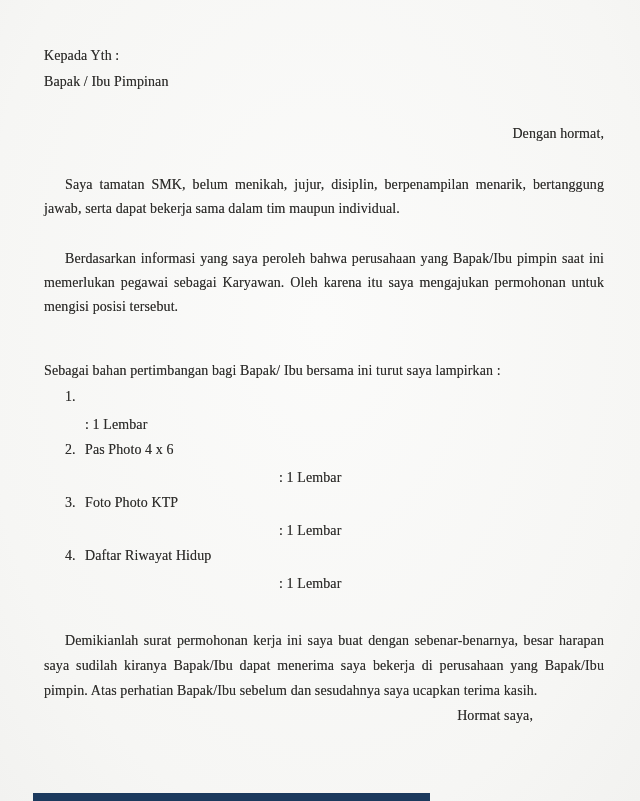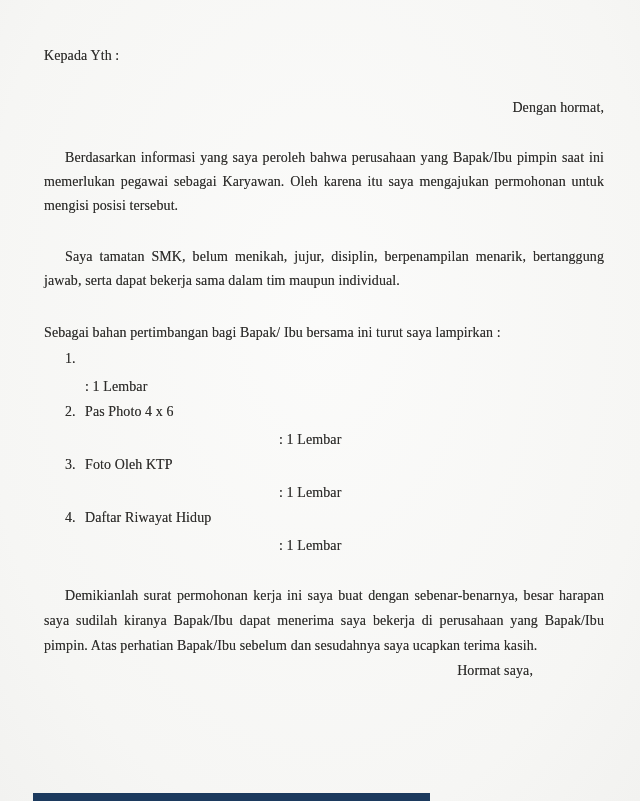--- a/index.html
+++ b/index.html
@@ -24,70 +24,71 @@
   }
   .recipient { line-height: 26px; }
   .salutation { margin-top: 26px; line-height: 25px; text-align: right; }
   .para {
     text-align: justify;
     text-indent: 21px;
     line-height: 24px;
   }
   .para-intro { margin-top: 26px; }
   .para-qual { margin-top: 27px; }
-  .attach-intro { margin-top: 27px; line-height: 25px; }
+  .attach-intro { margin-top: 39px; line-height: 25px; }
   .attach-list { margin-top: 1px; }
   .attach-row { display: flex; line-height: 25px; margin-left: 21px; }
   .attach-num { width: 20px; flex: 0 0 auto; }
   .attach-name { width: 194px; flex: 0 0 auto; }
   .attach-qty { flex: 0 0 auto; margin-top: 28px; }
-  .para-closing { margin-top: 25px; line-height: 25px; }
+  .para-closing { margin-top: 32px; line-height: 25px; }
   .signature {
     text-align: right;
     padding-right: 71px;
     line-height: 25px;
   }
   .footer-bar {
     position: absolute;
     left: 33px;
     bottom: 0;
     width: 397px;
     height: 8px;
   }
 </style>
 </head>
 <body style="color: rgb(46, 45, 43);">
 
 <div class="page">
 
   <div class="recipient">
     <div>Kepada Yth :</div>
+    <div>Bapak / Ibu Pimpinan</div>
   </div>
 
   <div class="salutation">Dengan hormat,</div>
 
+  <div class="para para-qual">Saya tamatan SMK, belum menikah, jujur, disiplin, berpenampilan menarik, bertanggung jawab, serta dapat bekerja sama dalam tim maupun individual.</div>
+
   <div class="para para-intro">Berdasarkan informasi yang saya peroleh bahwa perusahaan yang Bapak/Ibu pimpin saat ini memerlukan pegawai sebagai Karyawan. Oleh karena itu saya mengajukan permohonan untuk mengisi posisi tersebut.</div>
-
-  <div class="para para-qual">Saya tamatan SMK, belum menikah, jujur, disiplin, berpenampilan menarik, bertanggung jawab, serta dapat bekerja sama dalam tim maupun individual.</div>
 
   <div class="attach-intro">Sebagai bahan pertimbangan bagi Bapak/ Ibu bersama ini turut saya lampirkan :</div>
 
   <div class="attach-list">
     <div class="attach-row">
       <span class="attach-num">1.</span>
       <span class="attach-qty">: 1 Lembar</span>
     </div>
     <div class="attach-row">
       <span class="attach-num">2.</span>
       <span class="attach-name">Pas Photo 4 x 6</span>
       <span class="attach-qty">: 1 Lembar</span>
     </div>
     <div class="attach-row">
       <span class="attach-num">3.</span>
-      <span class="attach-name">Foto Oleh KTP</span>
+      <span class="attach-name">Foto Photo KTP</span>
       <span class="attach-qty">: 1 Lembar</span>
     </div>
     <div class="attach-row">
       <span class="attach-num">4.</span>
       <span class="attach-name">Daftar Riwayat Hidup</span>
       <span class="attach-qty">: 1 Lembar</span>
     </div>
   </div>
 
   <div class="para para-closing">Demikianlah surat permohonan kerja ini saya buat dengan sebenar-benarnya, besar harapan saya sudilah kiranya Bapak/Ibu dapat menerima saya bekerja di perusahaan yang Bapak/Ibu pimpin. Atas perhatian Bapak/Ibu sebelum dan sesudahnya saya ucapkan terima kasih.</div>

